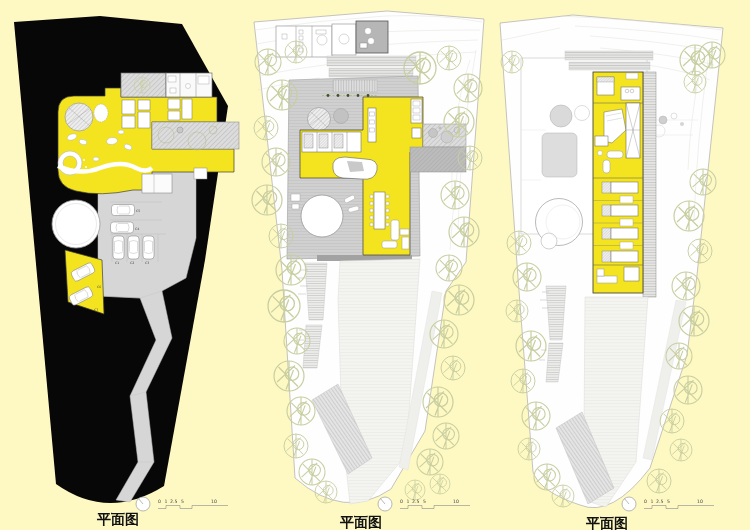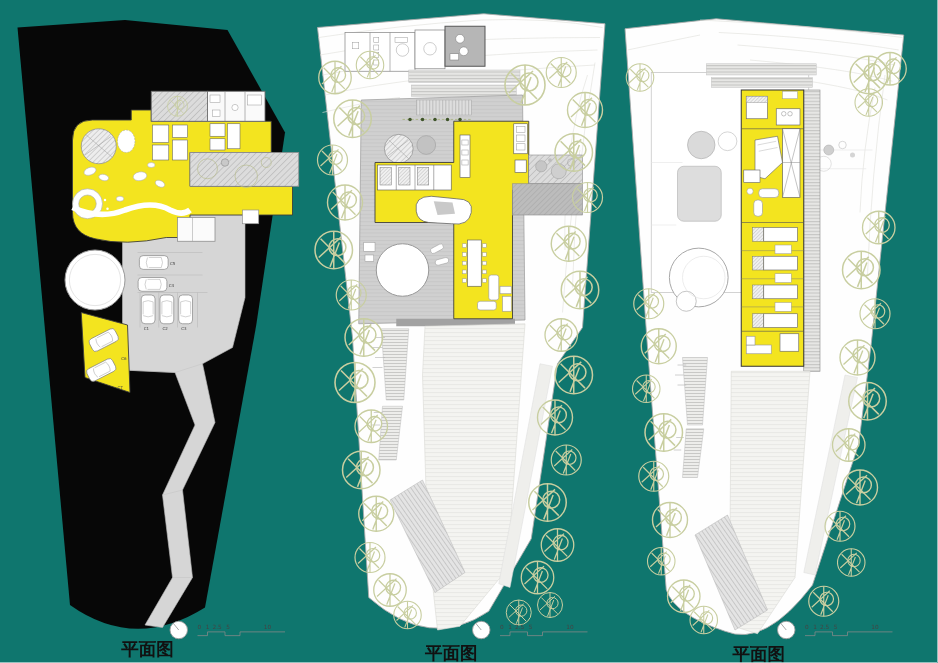--- a/index.html
+++ b/index.html
@@ -1,16 +1,16 @@
 <!DOCTYPE html>
 <html><head>
 <meta charset="utf-8">
 <style>
   html,body{margin:0;padding:0;background:#ffffff;}
-  .stage{position:relative;width:750px;height:530px;background:#0f766e;overflow:hidden;
+  .stage{position:relative;width:750px;height:530px;background:#fef9c3;overflow:hidden;
          font-family:"DejaVu Sans",sans-serif;}
   svg{display:block;}
   svg text{font-family:"DejaVu Sans",sans-serif;}
   .cap{font-size:14px;font-weight:bold;fill:#111;}
   .scl{font-size:4.6px;fill:#444;}
   .carlbl{font-size:3.2px;fill:#444;}
 </style>
 </head>
 <body>
 

